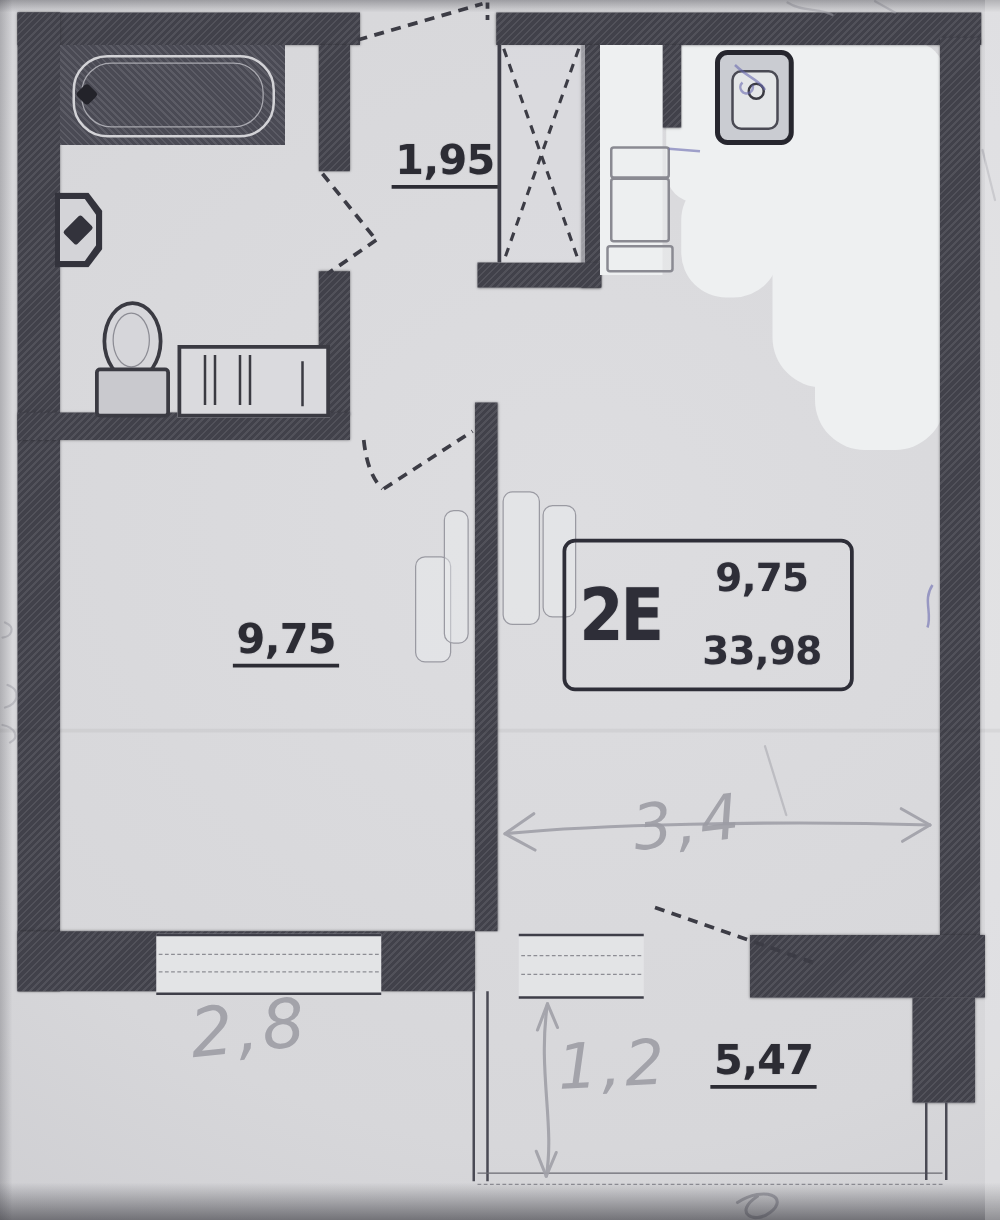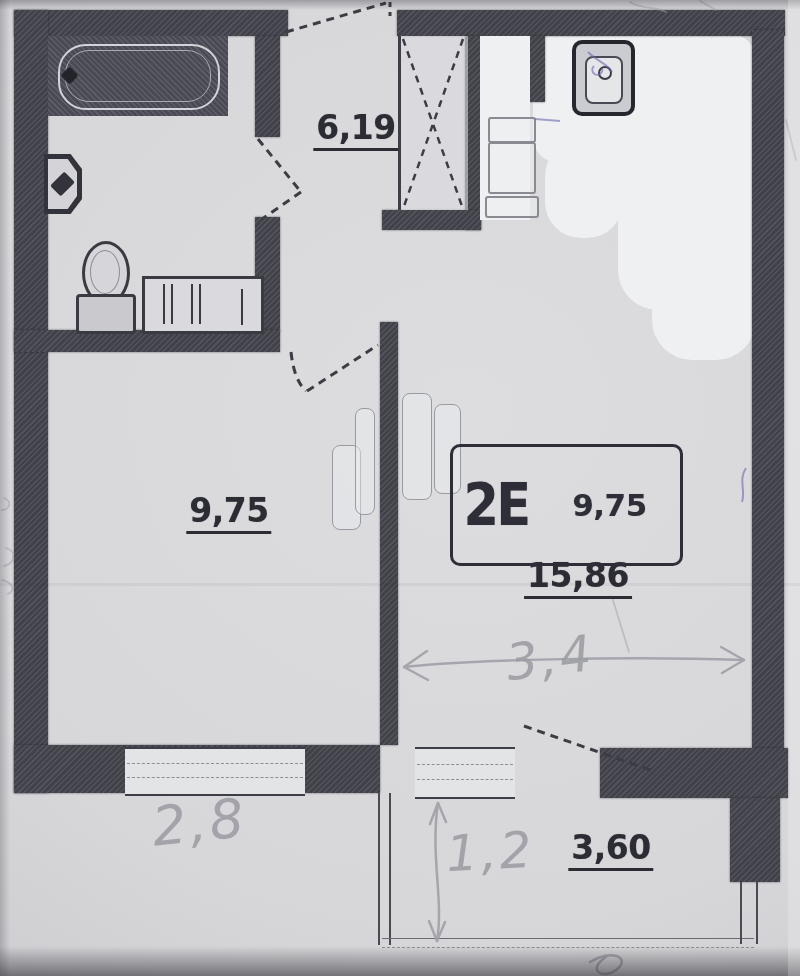--- a/index.html
+++ b/index.html
@@ -23,21 +23,21 @@
   .window .pane{position:absolute;left:2px;right:2px;height:0;border-top:1.5px dashed #8d8d94;}
   
   .area-label{
     position:absolute;transform:translateX(-50%);
     font-size:33px;font-weight:700;letter-spacing:-.5px;line-height:1.05;
     color:#2c2c34;text-shadow:0 0 1px rgba(20,20,28,.35);
     border-bottom:3px solid #2c2c34;padding:0 3px 2px;white-space:nowrap;
   }
   
   .unit-box{
-    position:absolute;left:450px;top:444px;width:227px;height:116px;
+    position:absolute;left:450px;top:431px;width:227px;height:116px;
     border:3px solid #2e2e38;border-radius:10px;display:flex;
     color:#2e2e38;text-shadow:0 0 1px rgba(20,20,28,.3);
   }
   .unit-code{width:86px;display:flex;align-items:center;justify-content:center;
     font-size:58px;font-weight:700;letter-spacing:-3px;transform:scaleX(.88);}
   .unit-rows{flex:1;display:flex;flex-direction:column;}
   .u-row{flex:1;display:flex;align-items:center;justify-content:center;
     font-size:31px;font-weight:700;letter-spacing:-.5px;}
   .u-row.r2{border:3px solid #2e2e38;margin-right:-10px;}
   
@@ -161,29 +161,29 @@
       <path d="M6,548 c12,4 8,16 -2,18"></path>
       <path d="M2,580 c10,2 14,10 6,14"></path>
     </g>
     <g stroke="#6a6ab0" stroke-width="2" fill="none" opacity=".6">
       <path d="M746,468 c-8,12 0,22 -4,34"></path>
       <path d="M588,52 c10,10 20,12 24,20 m-18,-6 a5,5 0 1 0 8,2"></path>
       <path d="M535,119 l25,2"></path>
     </g>
   </svg>
 
-  <div class="area-label" style="left:356px;top:111px;">6,19</div>
+  <div class="area-label" style="left:356px;top:111px;">1,95</div>
   <div class="area-label" style="left:229px;top:494px;">9,75</div>
-  <div class="area-label" style="left:578px;top:559px;">15,86</div>
-  <div class="area-label" style="left:611px;top:831px;">3,60</div>
+  <div class="area-label" style="left:611px;top:831px;">5,47</div>
 
   <div class="unit-box">
     <div class="unit-code">2E</div>
     <div class="unit-rows">
       <div class="u-row r1">9,75</div>
+      <div class="u-row r3">33,98</div>
     </div>
   </div>
 
   <div class="hand" style="left:152px;top:796px;font-size:54px;transform:rotate(-6deg);">2,8</div>
   <div class="hand" style="left:506px;top:633px;transform:rotate(-7deg);">3,4</div>
   <div class="hand" style="left:446px;top:827px;transform:rotate(-3deg);">1,2</div>
 
   <div class="edge" style="left:0;top:0;width:800px;height:10px;background:linear-gradient(to bottom, rgba(48,48,56,.35), rgba(0,0,0,0));"></div>
   <div class="edge" style="left:0;top:946px;width:800px;height:30px;background:linear-gradient(to bottom, rgba(0,0,0,0), rgba(35,35,42,.55));"></div>
   <div class="edge" style="left:0;top:0;width:10px;height:976px;background:linear-gradient(to right, rgba(55,55,62,.25), rgba(0,0,0,0));"></div>

